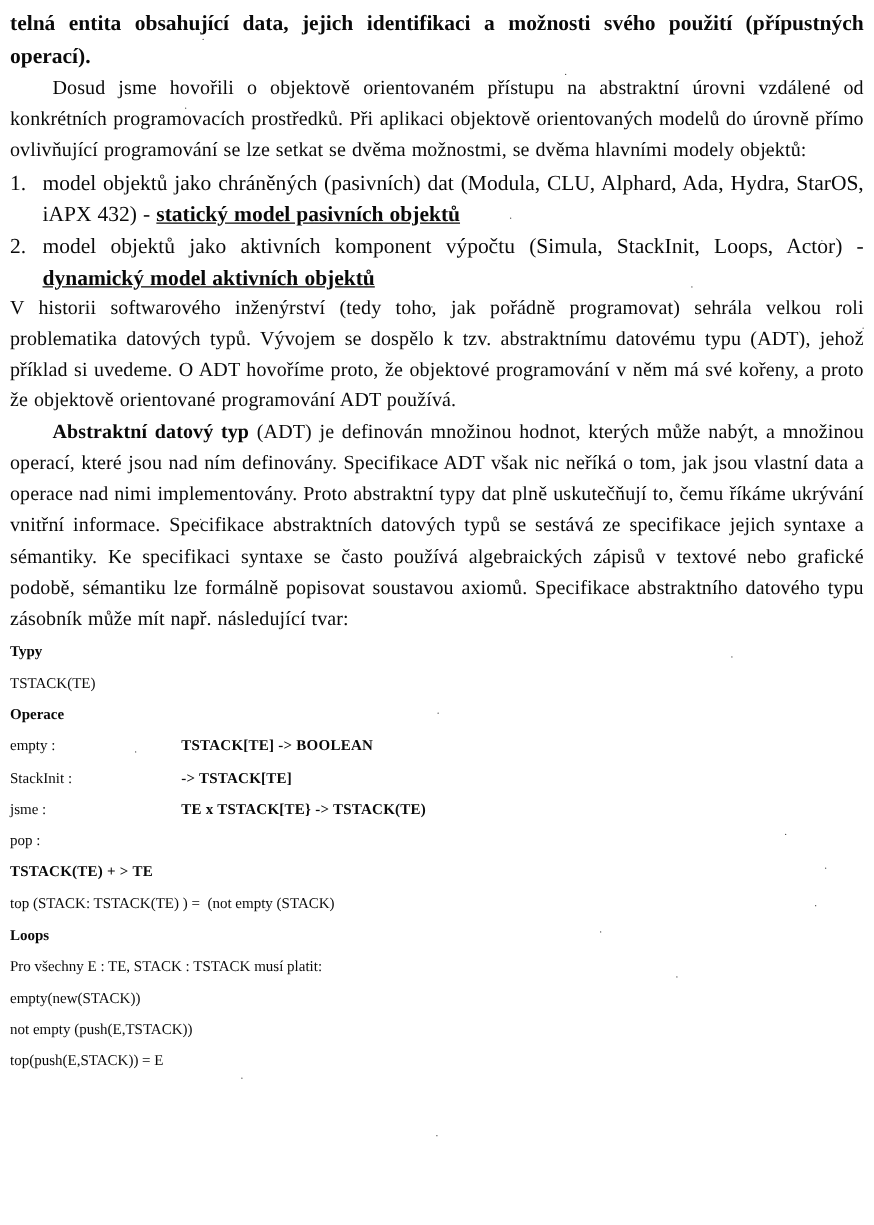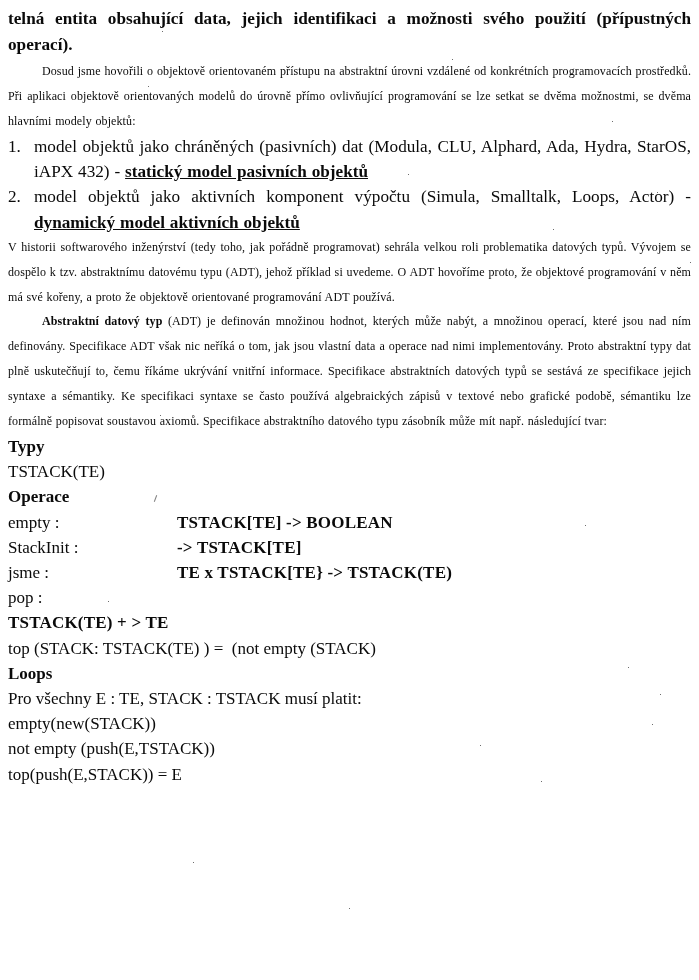--- a/index.html
+++ b/index.html
@@ -29,21 +29,21 @@
 
   .content {
     position: absolute;
     left: 8px;
     top: 6px;
     width: 683px;
   }
 
   
   .para {
-    font-size: 12px;
+    font-size: 16px;
     line-height: 24.9px;
     text-align: justify;
     text-justify: inter-word;
     margin: 0;
     letter-spacing: 0.1px;
     word-spacing: 0.6px;
   }
   .para.indent {
     text-indent: 34px;
   }
@@ -83,31 +83,30 @@
     font-weight: normal;
   }
   .numlist li .b {
     font-weight: bold;
     text-decoration: underline;
   }
 
   
   .spec {
     margin: 0;
-    font-size: 17px;
+    font-size: 12px;
     line-height: 25.2px;
   }
   .spec-head {
     font-weight: bold;
     line-height: 25.2px;
   }
   .spec-row {
     display: flex;
     line-height: 25.2px;
-    gap: 32px;
   }
   .spec-row .op {
     width: 137px;
     flex: 0 0 137px;
     font-weight: normal;
   }
   .spec-row .sig {
     font-weight: bold;
     white-space: pre;
     letter-spacing: 0.2px;
@@ -143,21 +142,21 @@
 
     <p class="lead">telná entita obsahující data, jejich identifikaci a možnosti svého použití (přípustných operací).</p>
 
     <p class="para indent">Dosud jsme hovořili o objektově orientovaném přístupu na abstraktní úrovni vzdálené od konkrétních programovacích prostředků. Při aplikaci objektově orientovaných modelů do úrovně přímo ovlivňující programování se lze setkat se dvěma možnostmi, se dvěma hlavními modely objektů:</p>
 
     <ol class="numlist">
       <li>
         <span class="marker">1.</span><span>model objektů jako chráněných (pasivních) dat (Modula, CLU, Alphard, Ada, Hydra, StarOS, iAPX 432) - </span><span class="b">statický model pasivních objektů</span>
       </li>
       <li>
-        <span class="marker">2.</span><span>model objektů jako aktivních komponent výpočtu (Simula, Smalltalk, Loops, Actor) - </span><span class="b">dynamický model aktivních objektů</span>
+        <span class="marker">2.</span><span>model objektů jako aktivních komponent výpočtu (Simula, StackInit, Loops, Actor) - </span><span class="b">dynamický model aktivních objektů</span>
       </li>
     </ol>
 
     <p class="para">V historii softwarového inženýrství (tedy toho, jak pořádně programovat) sehrála velkou roli problematika datových typů. Vývojem se dospělo k tzv. abstraktnímu datovému typu (ADT), jehož příklad si uvedeme. O ADT hovoříme proto, že objektové programování v něm má své kořeny, a proto že objektově orientované programování ADT používá.</p>
 
     <p class="para indent"><span class="b">Abstraktní datový typ</span><span> (ADT) je definován množinou hodnot, kterých může nabýt, a množinou operací, které jsou nad ním definovány. Specifikace ADT však nic neříká o tom, jak jsou vlastní data a operace nad nimi implementovány. Proto abstraktní typy dat plně uskutečňují to, čemu říkáme ukrývání vnitřní informace. Specifikace abstraktních datových typů se sestává ze specifikace jejich syntaxe a sémantiky. Ke specifikaci syntaxe se často používá algebraických zápisů v textové nebo grafické podobě, sémantiku lze formálně popisovat soustavou axiomů. Specifikace abstraktního datového typu zásobník může mít např. následující tvar:</span></p>
 
     <div class="spec">
 
       <div class="spec-head">Typy</div>

